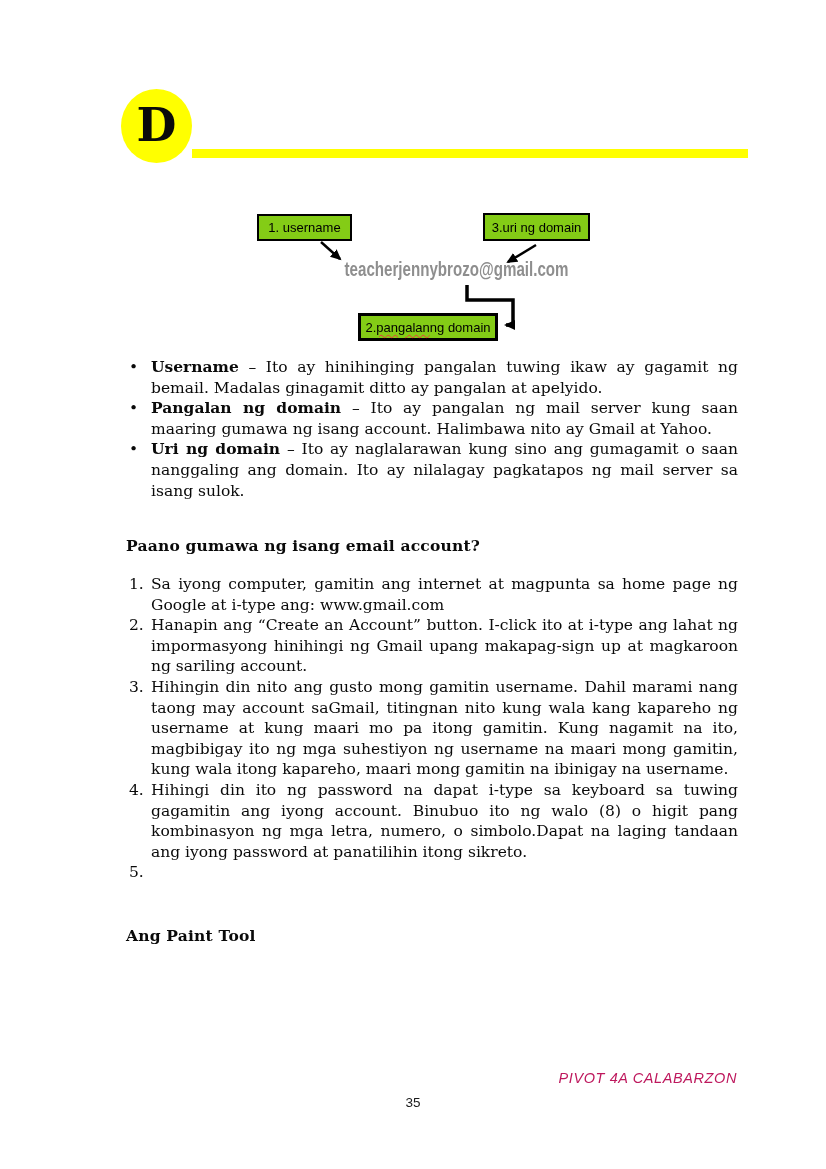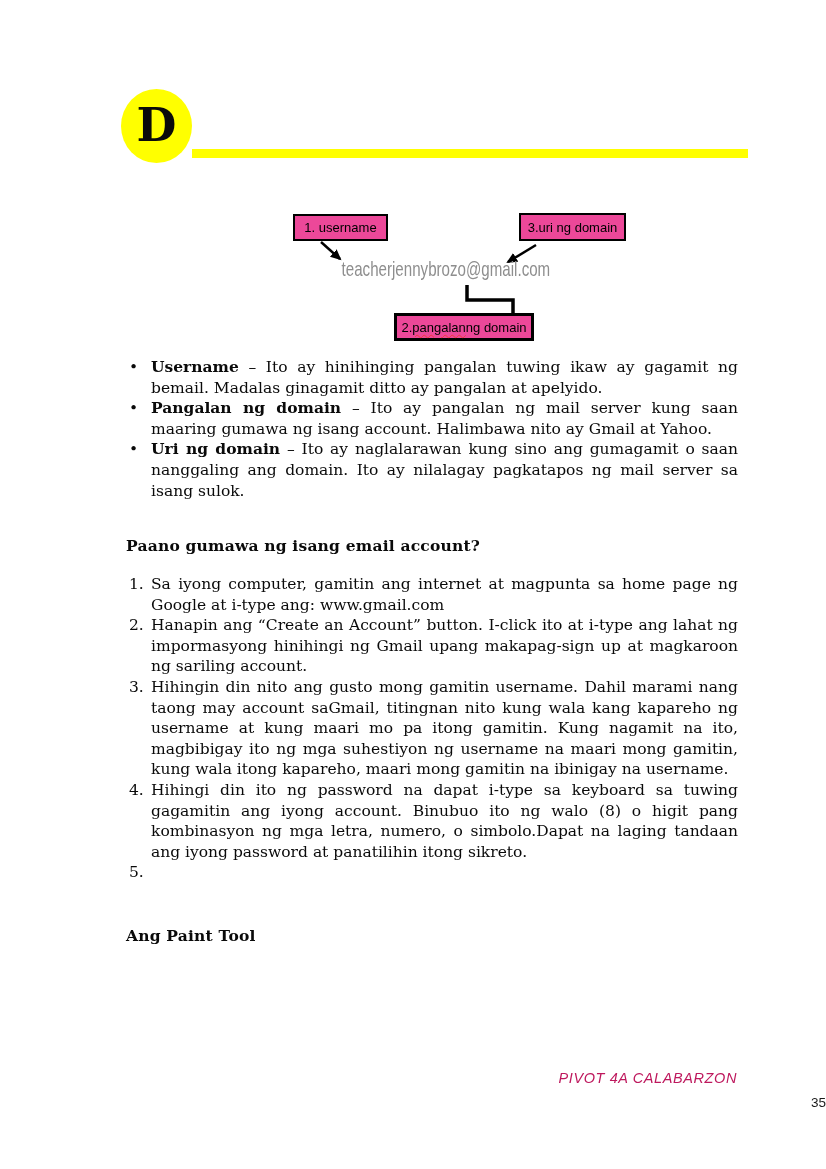--- a/index.html
+++ b/index.html
@@ -25,32 +25,32 @@
     position:absolute;left:126px;font-weight:bold;font-size:15.5px;
     letter-spacing:0.2px;white-space:nowrap;
   }
   .h1{top:180px;}
   .h2{top:536px;}
   .h3{top:926px;}
   
   .diagram{position:absolute;left:0;top:205px;width:826px;height:150px;}
   .diagram svg{position:absolute;left:0;top:0;}
   .dg-box{
-    position:absolute;background:#ec4899;border:2px solid #000;
+    position:absolute;background:#84cc16;border:2px solid #000;
     display:flex;align-items:center;justify-content:center;
     font-family:"Liberation Sans","DejaVu Sans",sans-serif;font-size:13px;color:#000;
-    white-space:nowrap;box-sizing:border-box;margin-left:36px;
+    white-space:nowrap;box-sizing:border-box;
   }
   .dg-box1{left:257px;top:9px;width:95px;height:27px;}
   .dg-box3{left:483px;top:8px;width:107px;height:28px;}
   .dg-box2{left:358px;top:108px;width:140px;height:28px;border-width:3px;}
   .dg-email{
     position:absolute;left:301px;top:52px;width:240px;text-align:center;
     color:#8e8e8e;font-family:"Liberation Sans","DejaVu Sans",sans-serif;
-    font-size:21px;white-space:nowrap;
+    font-size:21px;white-space:nowrap;font-weight:bold;
   }
   .dg-email .squish{display:inline-block;transform:scaleX(0.72);transform-origin:center;}
   .wavy{
     text-decoration-line:underline;text-decoration-style:wavy;
     text-decoration-color:#f03a3a;text-decoration-thickness:1px;
     text-underline-offset:2px;
   }
   
   .textblock{
     position:absolute;left:126px;width:612px;font-size:15.5px;line-height:20.6px;
@@ -64,21 +64,21 @@
   .num{position:absolute;left:3px;top:0;}
   .para{top:963px;text-indent:50px;}
   
   .footer-text{
     position:absolute;right:89px;top:1070px;
     font-family:"Liberation Sans","DejaVu Sans",sans-serif;
     font-style:italic;font-size:14.5px;letter-spacing:0.6px;color:#be185d;
     white-space:nowrap;
   }
   .page-num{
-    position:absolute;left:0;top:1095px;width:826px;text-align:right;
+    position:absolute;left:0;top:1095px;width:826px;text-align:center;
     font-family:"Liberation Sans","DejaVu Sans",sans-serif;font-size:13.5px;color:#1a1a1a;
   }
 </style>
 </head>
 <body>
 
 <div class="page">
 
   <div class="badge-circle">
     <span class="badge-letter">D</span>

